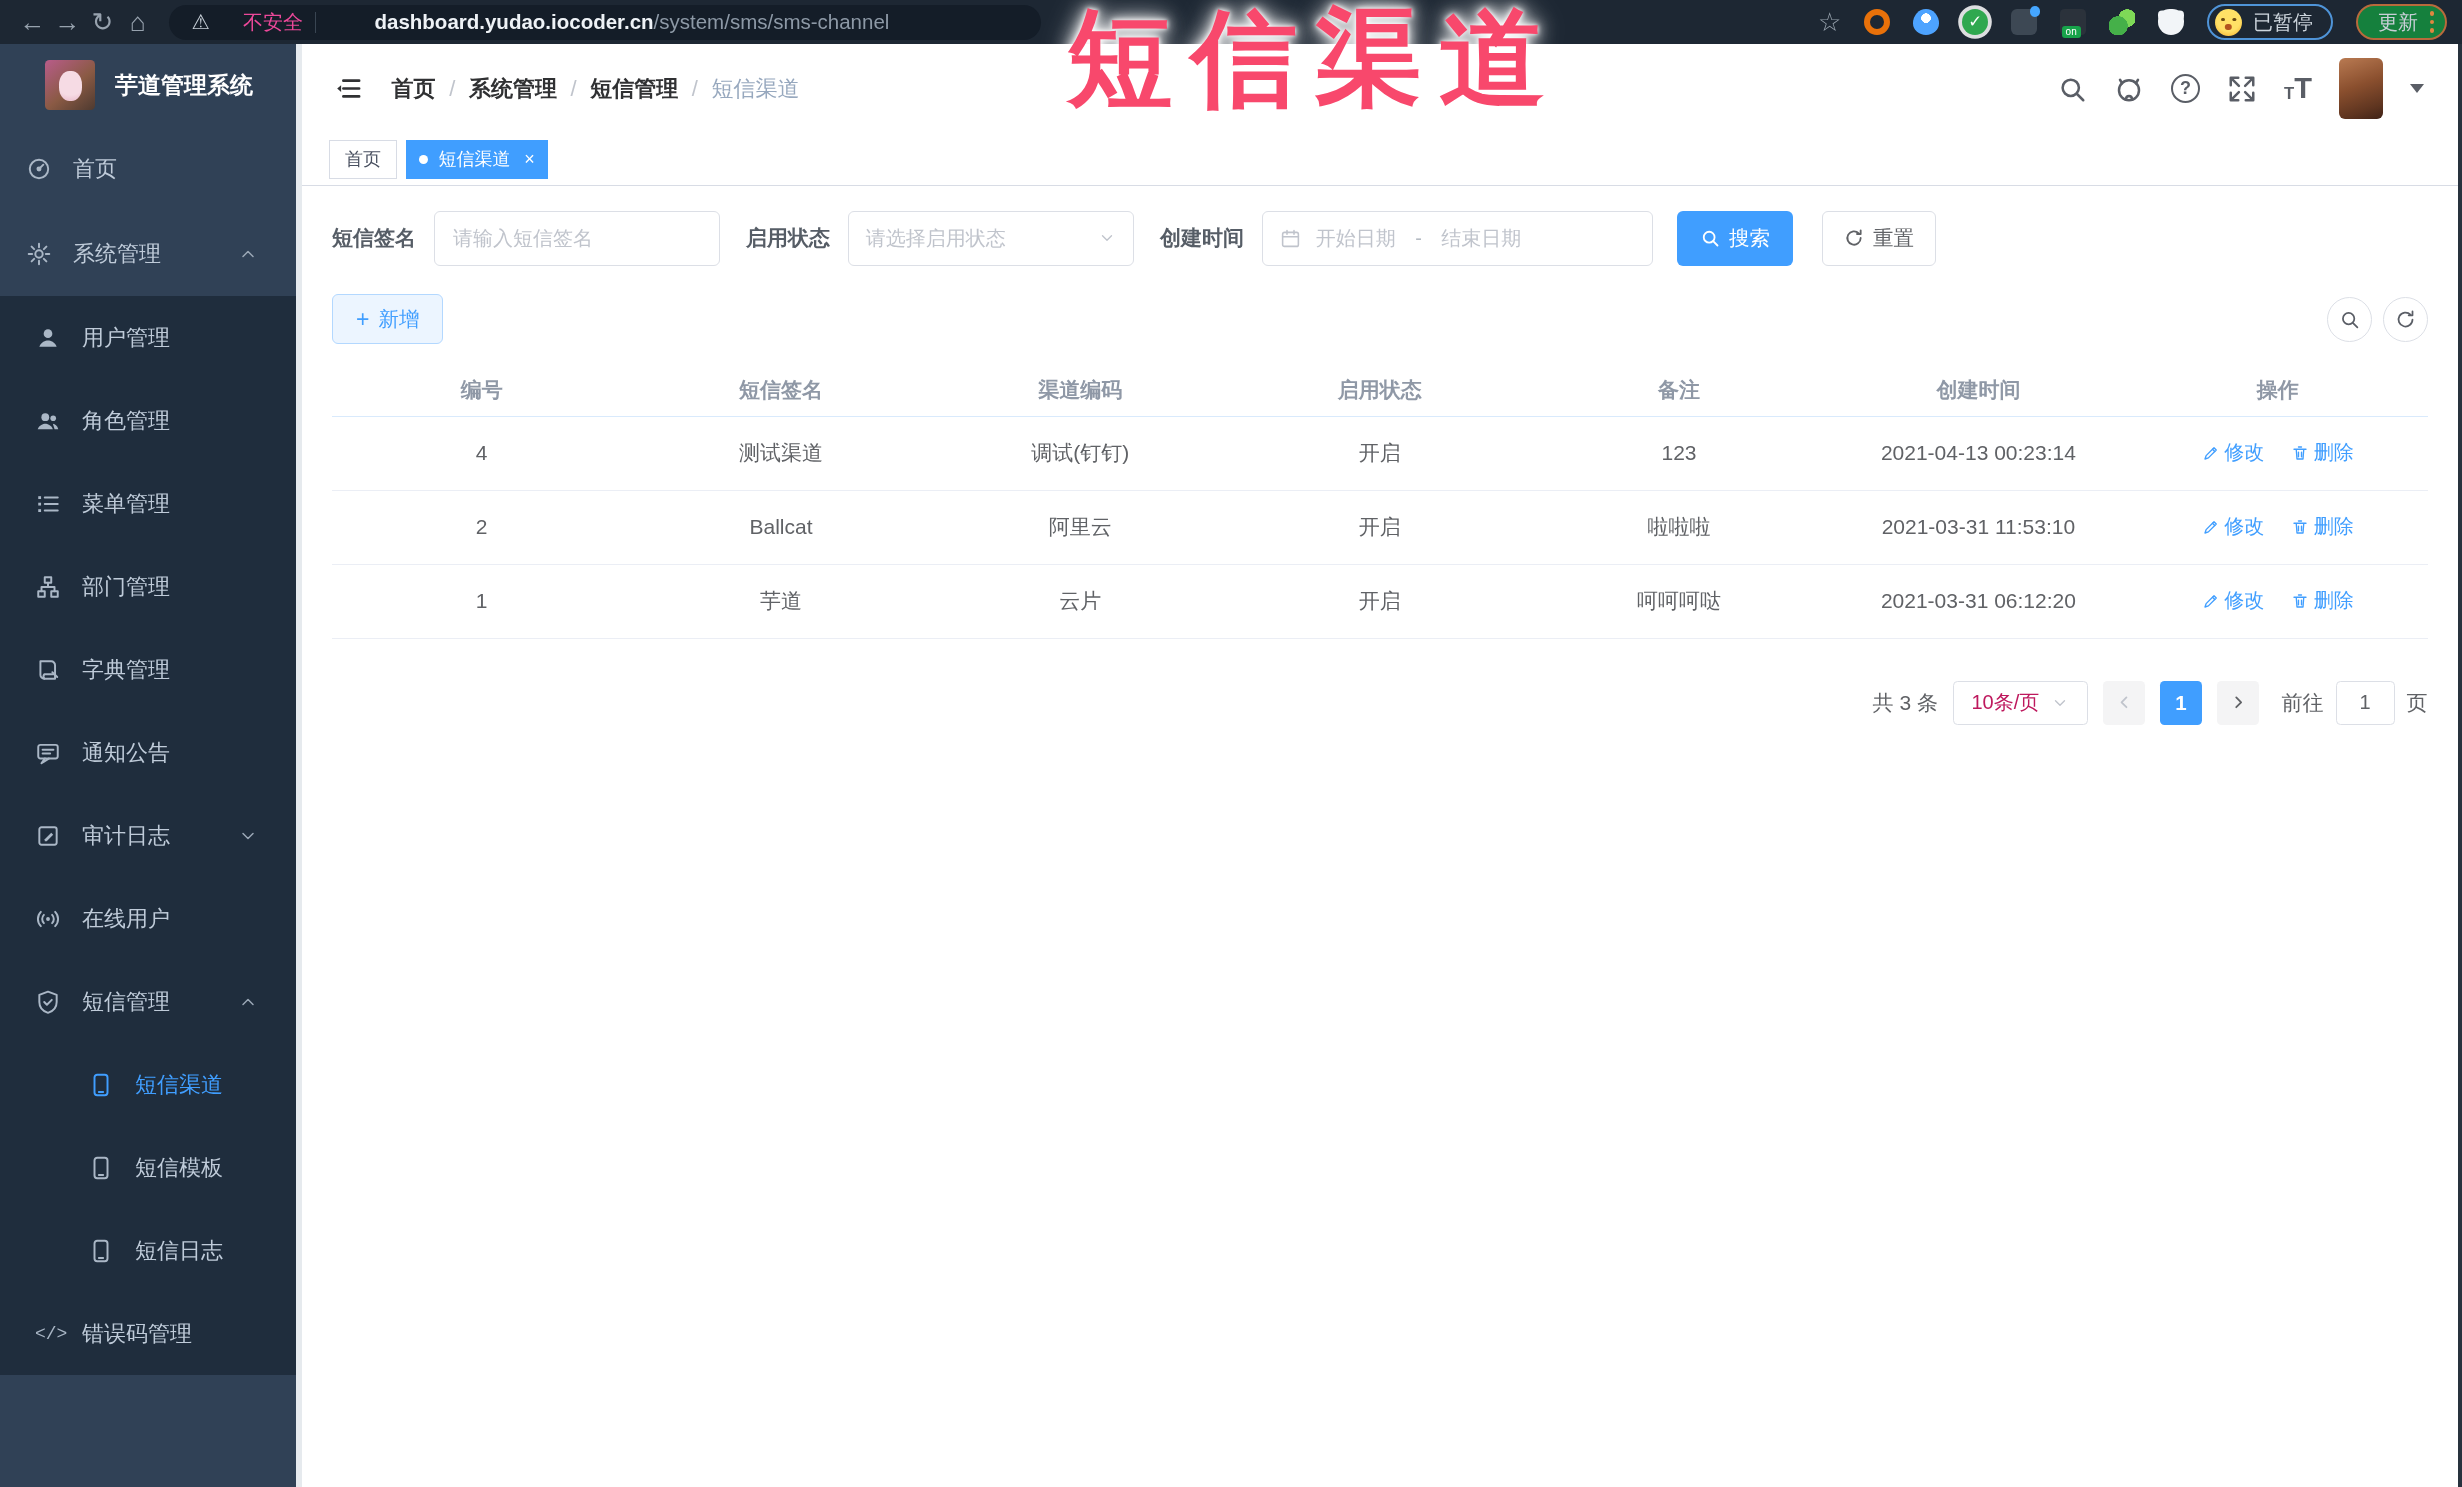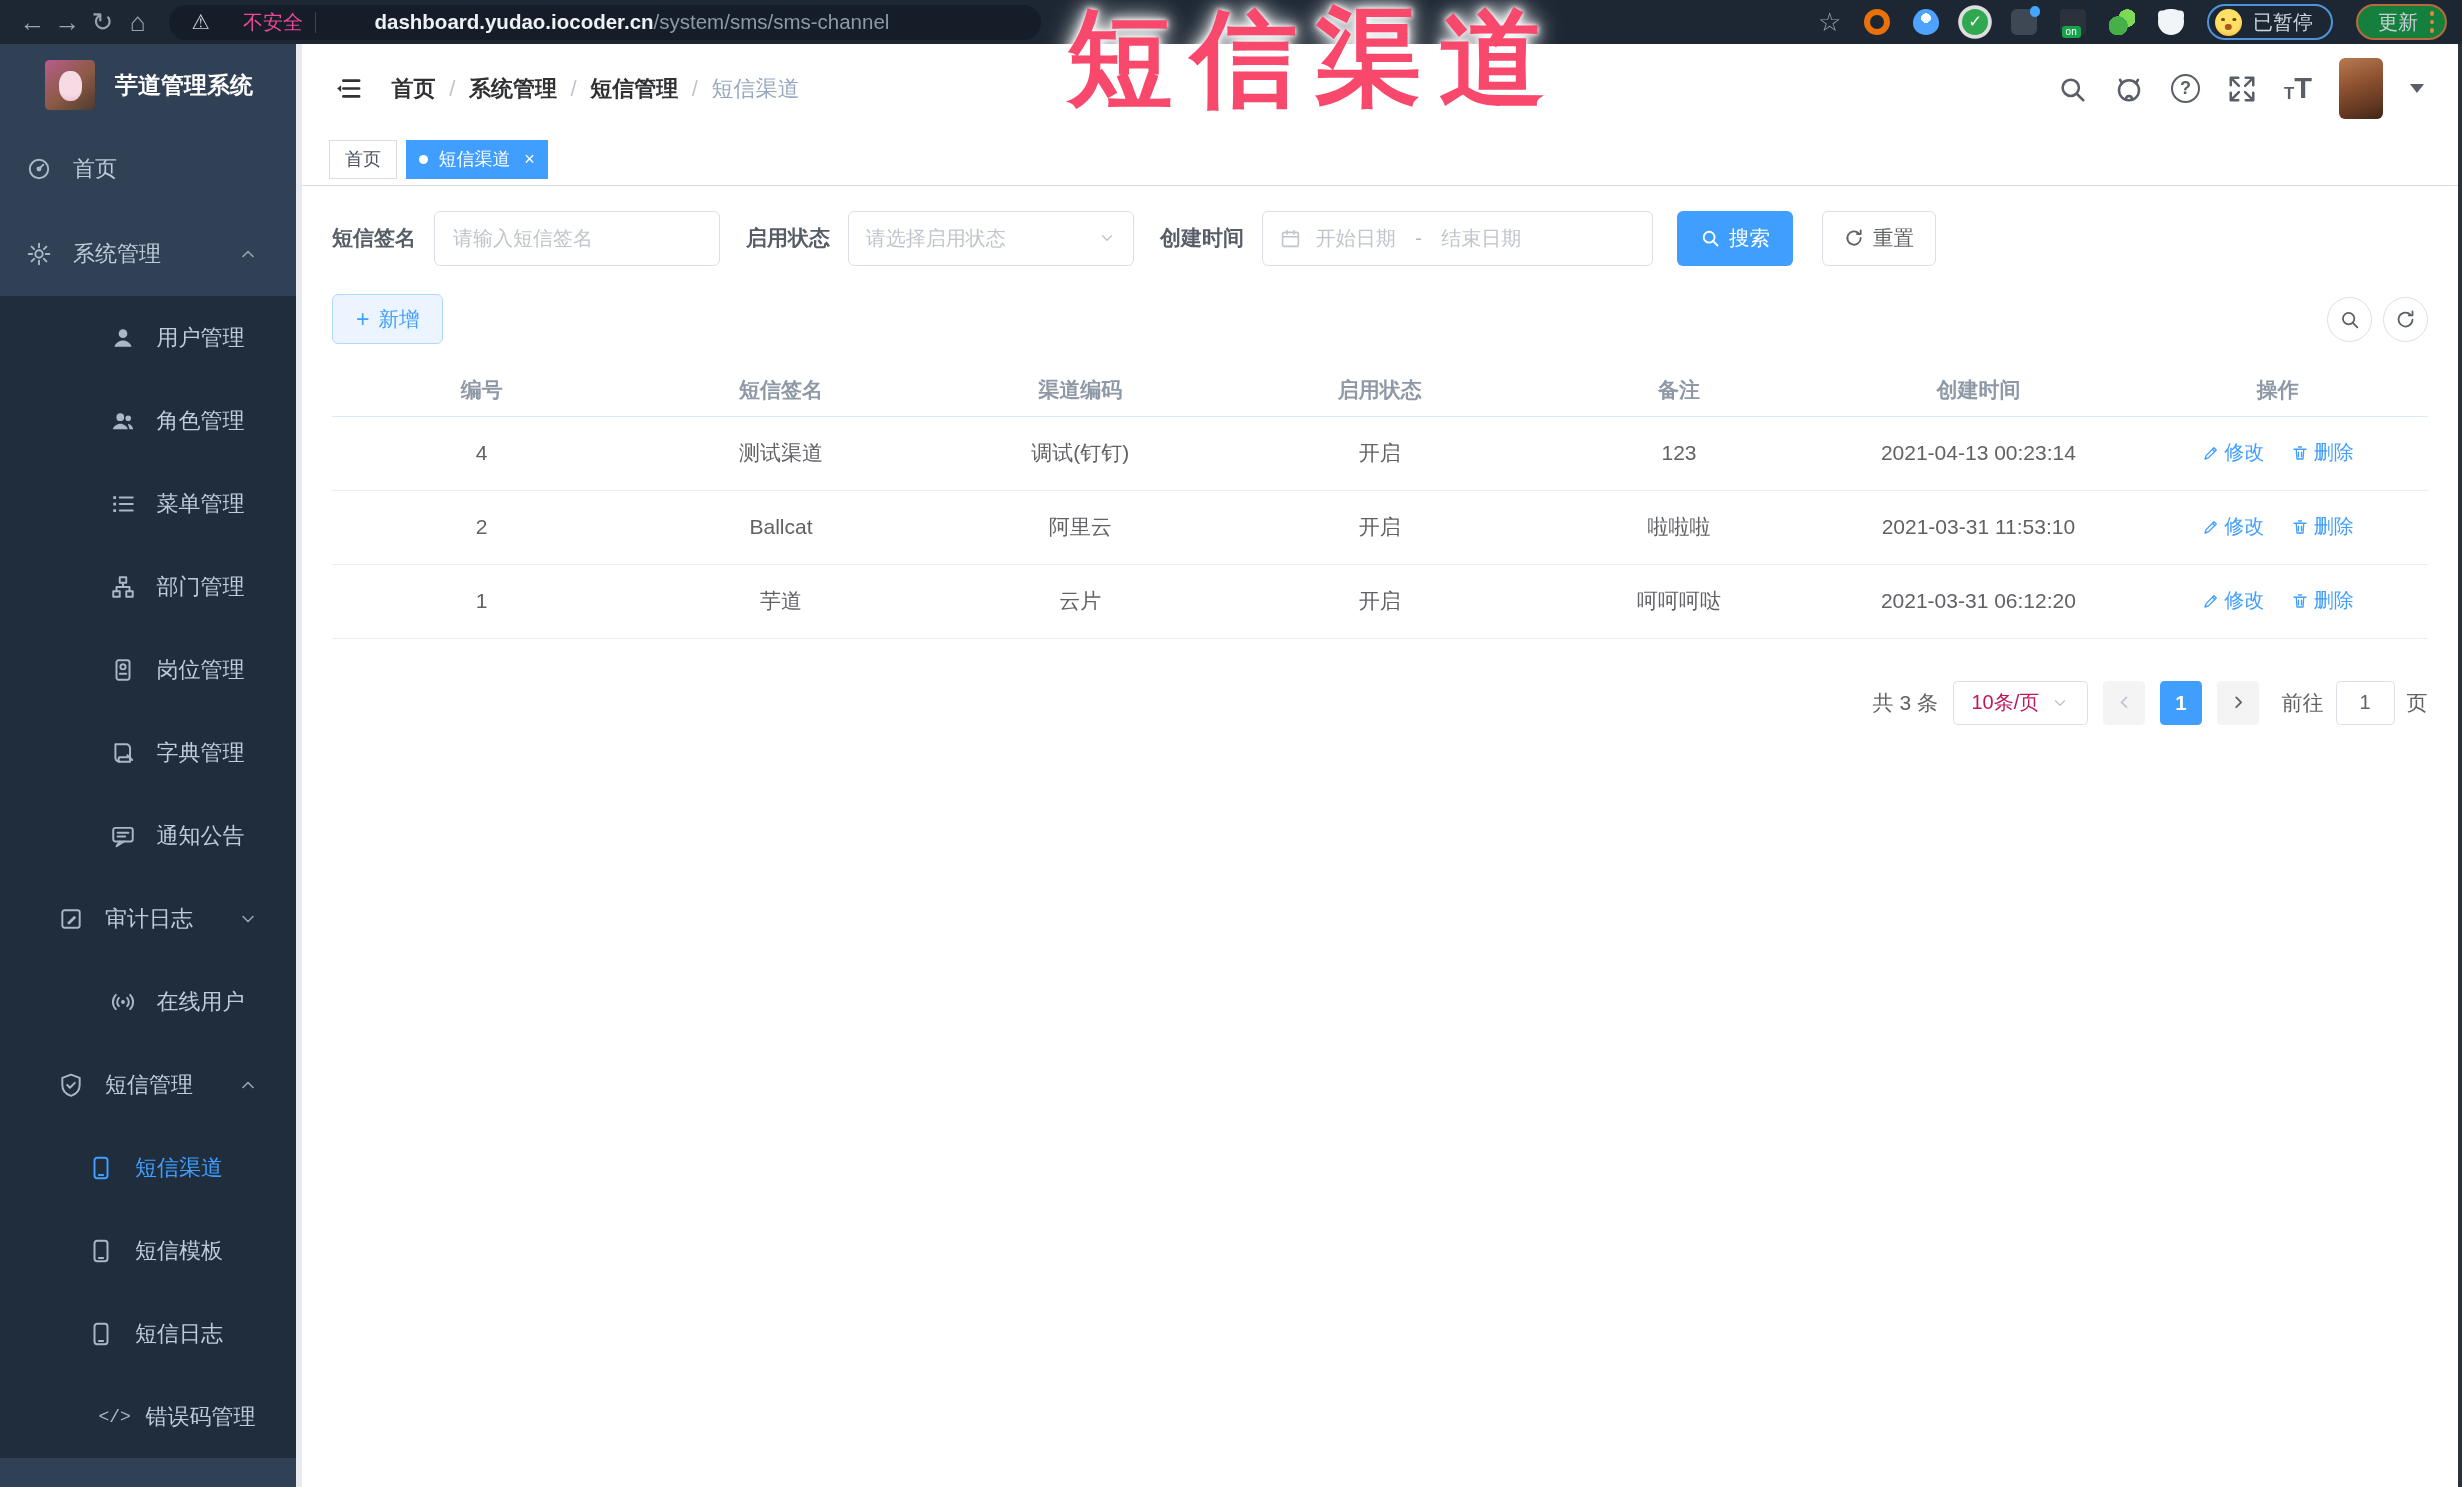--- a/index.html
+++ b/index.html
@@ -48,21 +48,21 @@
   .logo-row { height:82px; display:flex; align-items:center; padding-left:45px; gap:20px; }
   .logo-img { width:50px; height:50px; border-radius:4.5px; flex-shrink:0;
     background:linear-gradient(140deg,#b85c8a 0%,#8a5a44 55%,#4e3a30 100%); position:relative; overflow:hidden; }
   .logo-img::after { content:""; position:absolute; left:13.6px; top:10.6px; width:23px; height:30px; border-radius:45%;
     background:radial-gradient(circle at 50% 35%, #f6dbe4 0 60%, #e8b7c8 100%); }
   .app-title { font-size:23px; font-weight:700; color:#fff; white-space:nowrap; }
   .nav-item { height:85px; display:flex; align-items:center; font-size:22px; cursor:pointer; }
   .submenu { background:#1f2d3d; }
   .submenu .nav-item { height:83px; }
   .lv1 { padding-left:26px; }
-  .lv2 { padding-left:58px;justify-content:center; }
+  .lv2 { padding-left:35px; }
   .lv3 { padding-left:88px; }
   .nav-ico-s { width:26px; height:26px; margin-right:21px; flex-shrink:0; color:#aab7c6; }
   .nav-item span.lbl { white-space:nowrap; }
   .nav-item.active { color:#409EFF; }
   .nav-item.active .nav-ico-s { color:#409EFF; }
   .chev { margin-left:auto; margin-right:38px; width:20px; height:20px; color:#9aa7b6; flex-shrink:0; }
   .code-glyph { font-family:"Liberation Mono", monospace; font-size:18px; width:26px; margin-right:21px; color:#aab7c6; text-align:center; }
 
   
   .topbar { height:89px; display:flex; align-items:center; padding:0 23px; background:#fff; }
@@ -234,28 +234,20 @@
           <span class="lbl">菜单管理</span>
         </div>
         <div class="nav-item lv2">
           <svg class="nav-ico-s stroke" viewBox="0 0 24 24">
               <rect x="9" y="3" width="6" height="5"></rect>
               <rect x="3" y="16" width="6" height="5"></rect>
               <rect x="15" y="16" width="6" height="5"></rect>
               <path d="M12 8v4M6 16v-4h12v4"></path>
             </svg>
           <span class="lbl">部门管理</span>
-        </div>
-        <div class="nav-item lv2">
-          <svg class="nav-ico-s stroke" viewBox="0 0 24 24">
-              <rect x="6" y="3" width="12" height="18" rx="2"></rect>
-              <circle cx="12" cy="9" r="2.4"></circle>
-              <path d="M9 15.5h6"></path>
-            </svg>
-          <span class="lbl">岗位管理</span>
         </div>
         <div class="nav-item lv2">
           <svg class="nav-ico-s stroke" viewBox="0 0 24 24">
               <path d="M5 4h10a3.5 3.5 0 0 1 3.5 3.5V20H8.5A3.5 3.5 0 0 1 5 16.5z"></path>
               <path d="M18.5 16H8.5a3.5 3.5 0 0 0 0 4"></path>
               <path d="M16 14l4.5 4.5"></path>
             </svg>
           <span class="lbl">字典管理</span>
         </div>
         <div class="nav-item lv2">

